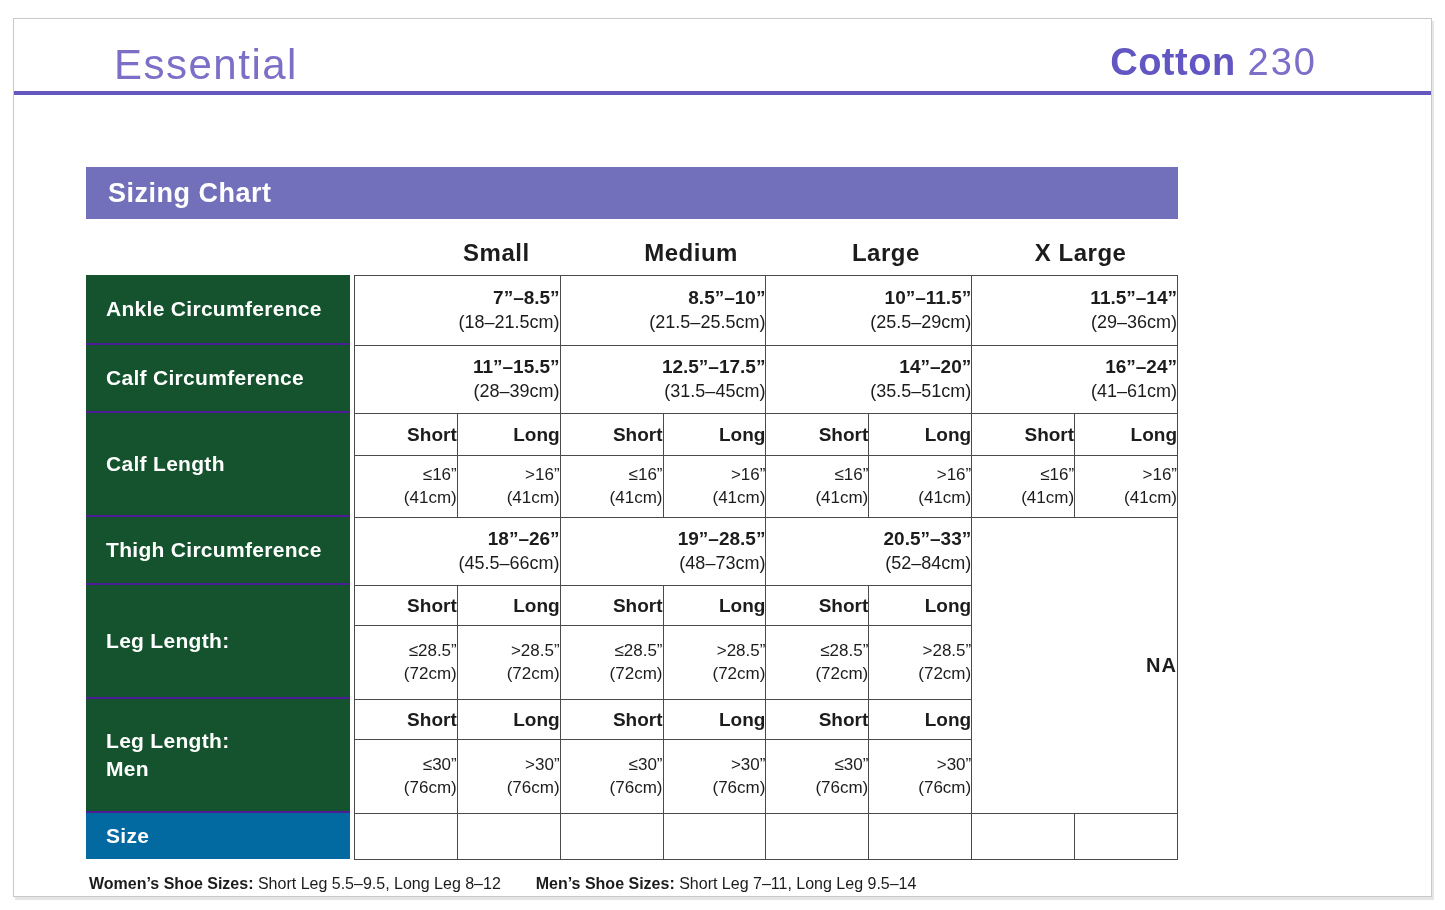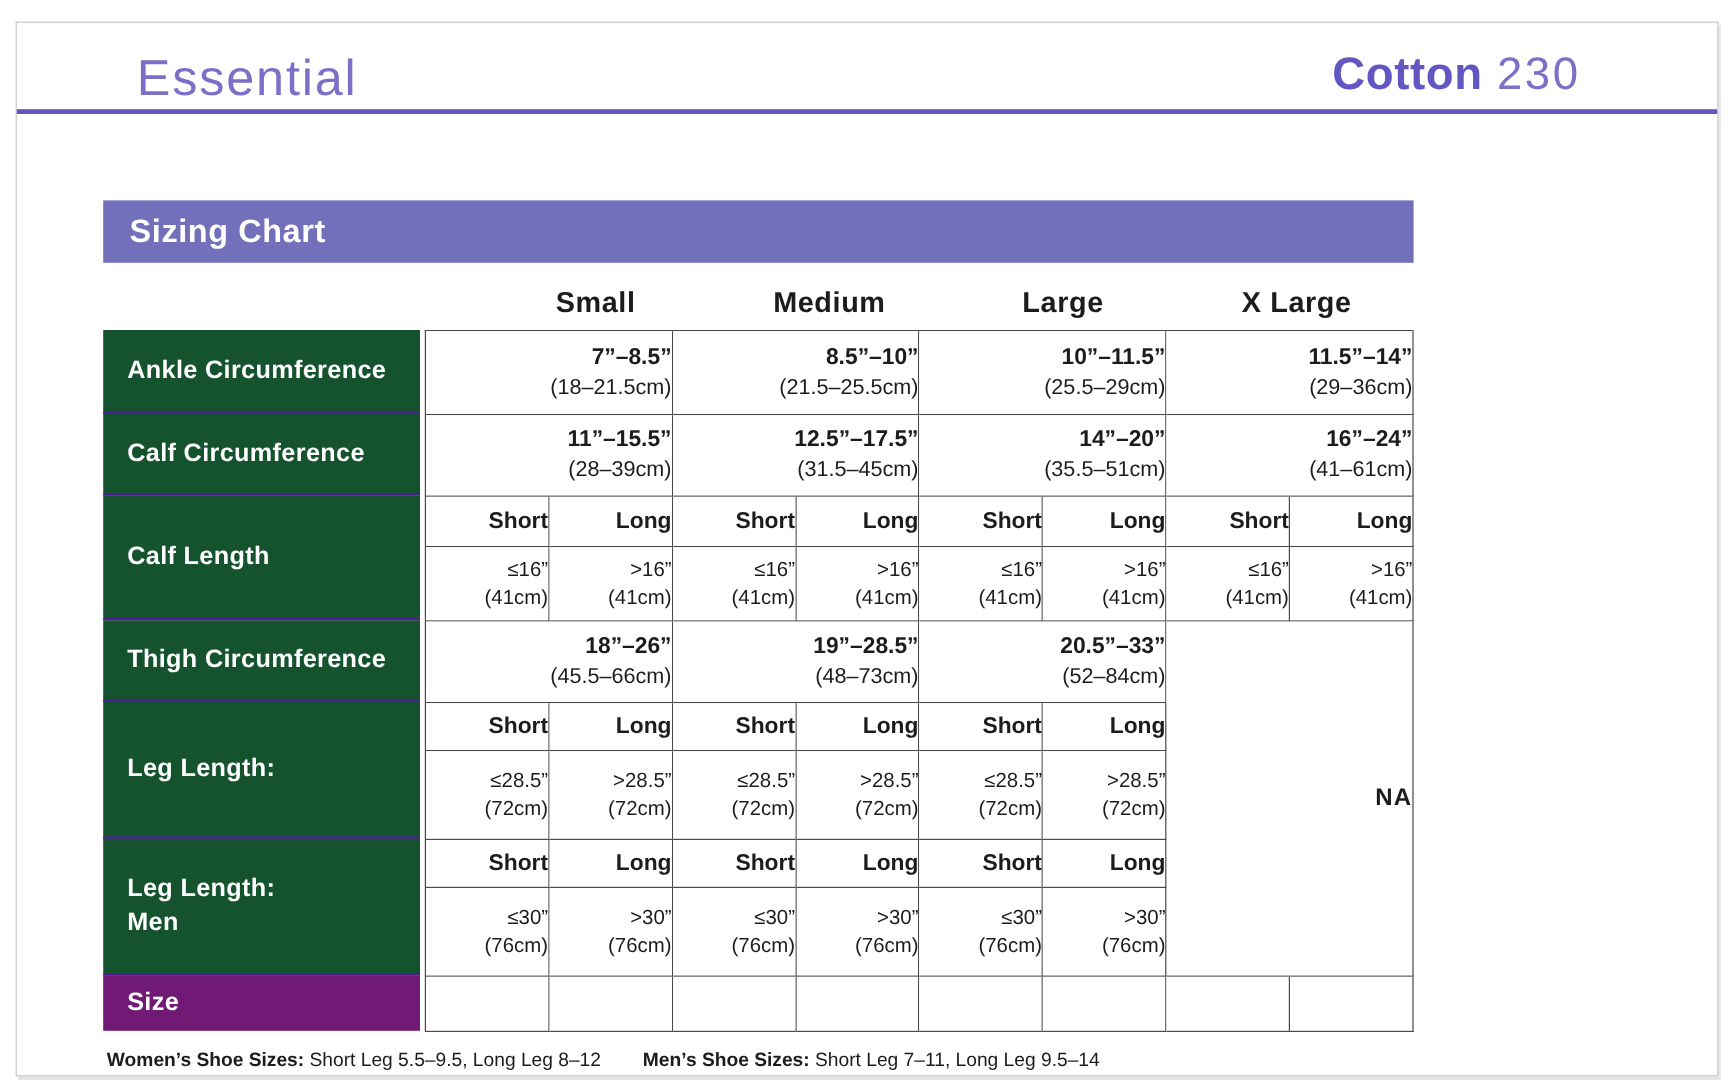--- a/index.html
+++ b/index.html
@@ -39,21 +39,21 @@
   .tbl{display:flex;}
   .label-col{width:308px;display:flex;flex-direction:column;}
   .label-cell{
     background:#14532d;color:#fff;font-weight:700;font-size:21px;
     display:flex;flex-direction:column;justify-content:center;
     padding-left:20px;box-sizing:border-box;border-bottom:2px solid #4c1d95;
     line-height:1.35;letter-spacing:0.3px;
   }
   .label-cell.h70{height:70px;} .label-cell.h68{height:68px;}
   .label-cell.h104{height:104px;} .label-cell.h114{height:114px;}
-  .label-cell.h46{height:46px;border-bottom:none;background:#701a75;}
+  .label-cell.h46{height:46px;border-bottom:none;background:#0369a1;}
   .gap-col{width:5px;background:#fff;}
   .data-grid{
     width:963px;display:grid;
     grid-template-columns:repeat(8,1fr);
     grid-template-rows:70px 68px 42px 62px 68px 40px 74px 40px 74px 46px;
     border-top:1.5px solid #4a4a4a;border-left:1.5px solid #4a4a4a;
     box-sizing:border-box;
   }
   .data-grid > div{
     border-right:1.5px solid #4a4a4a;border-bottom:1.5px solid #4a4a4a;

